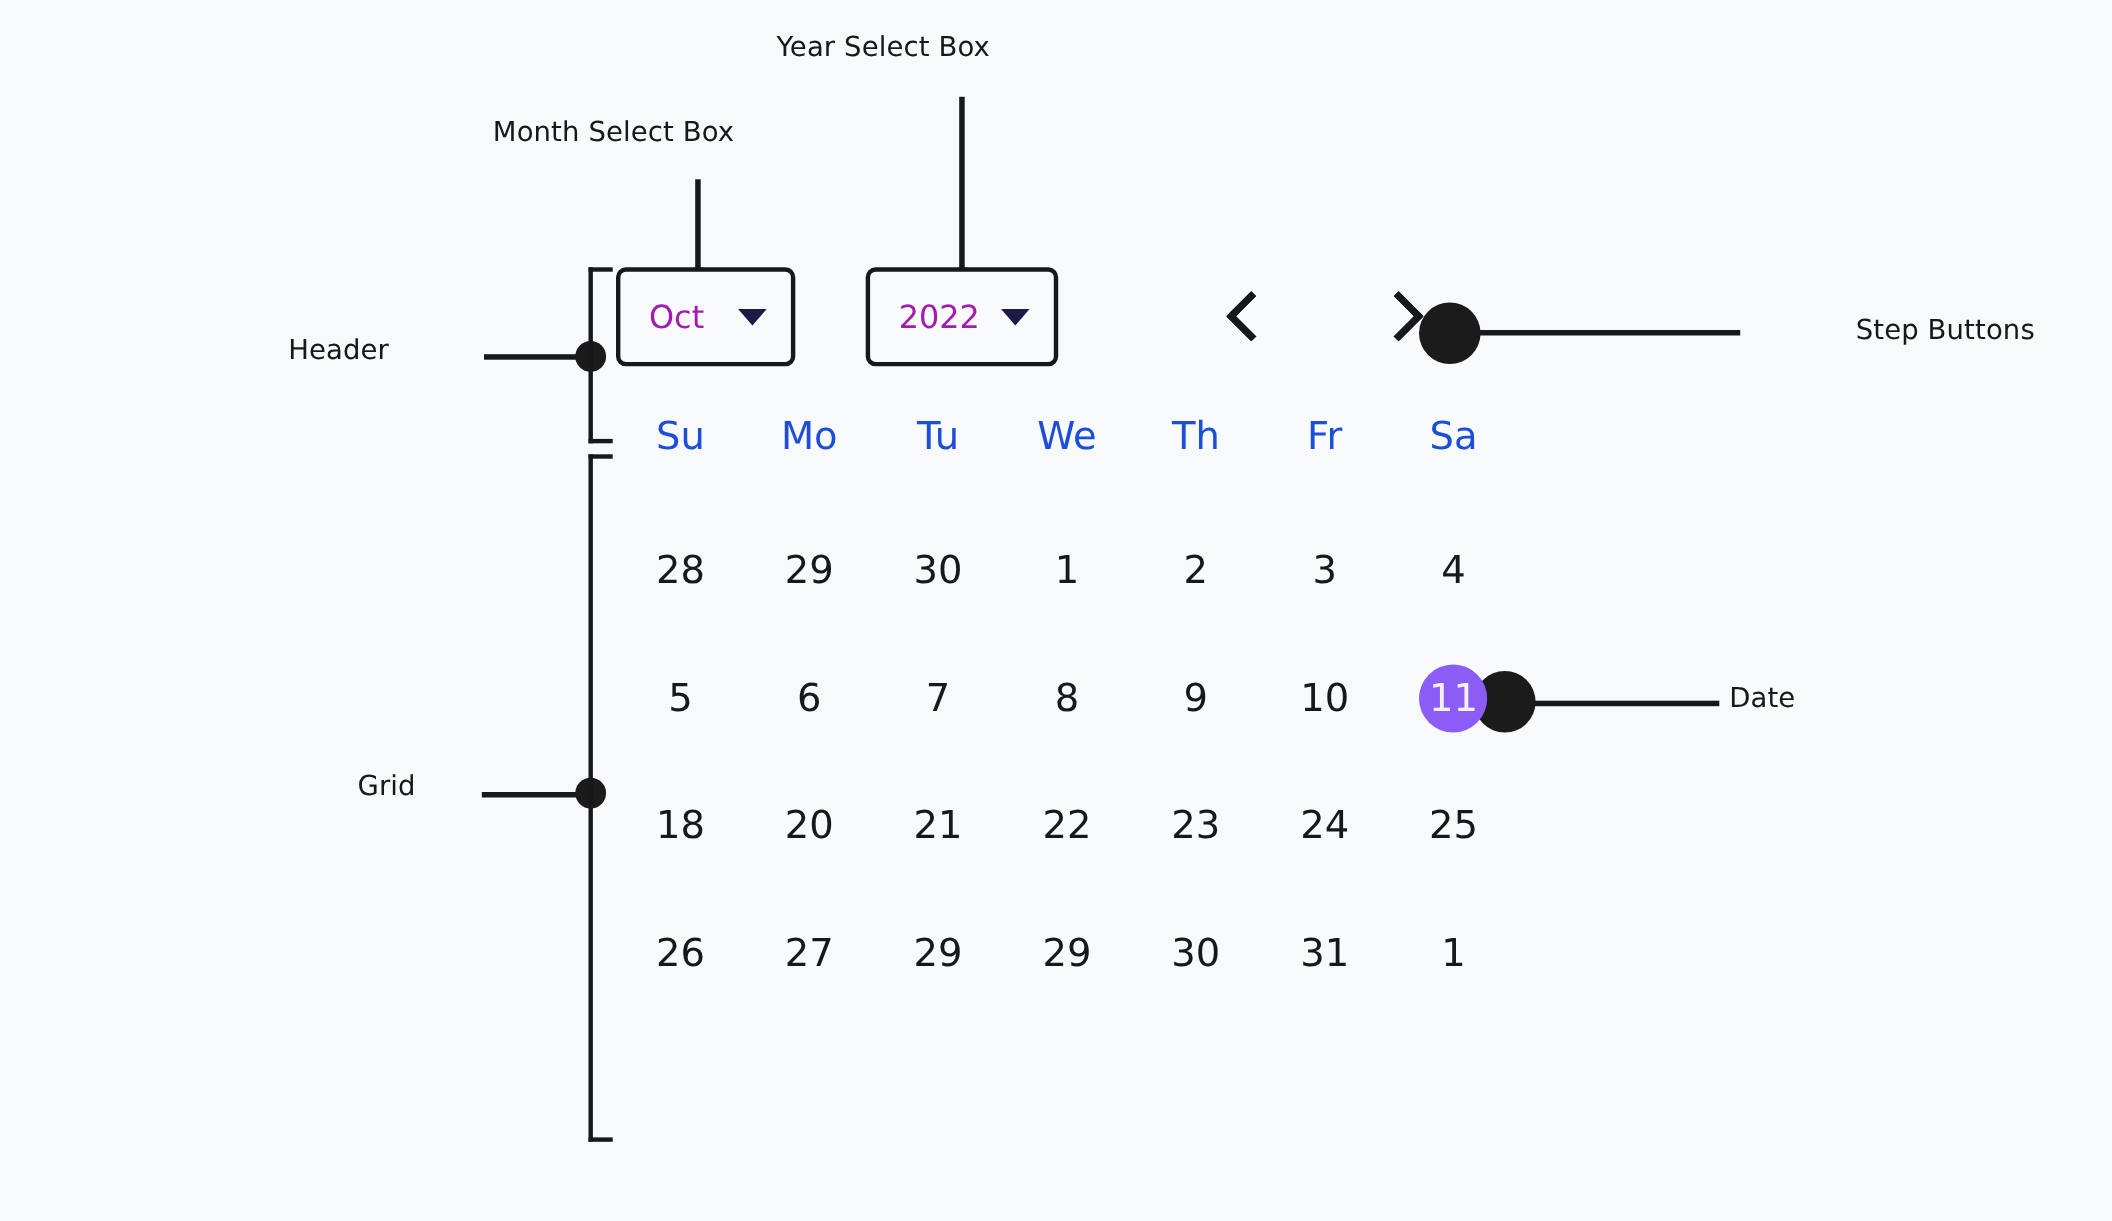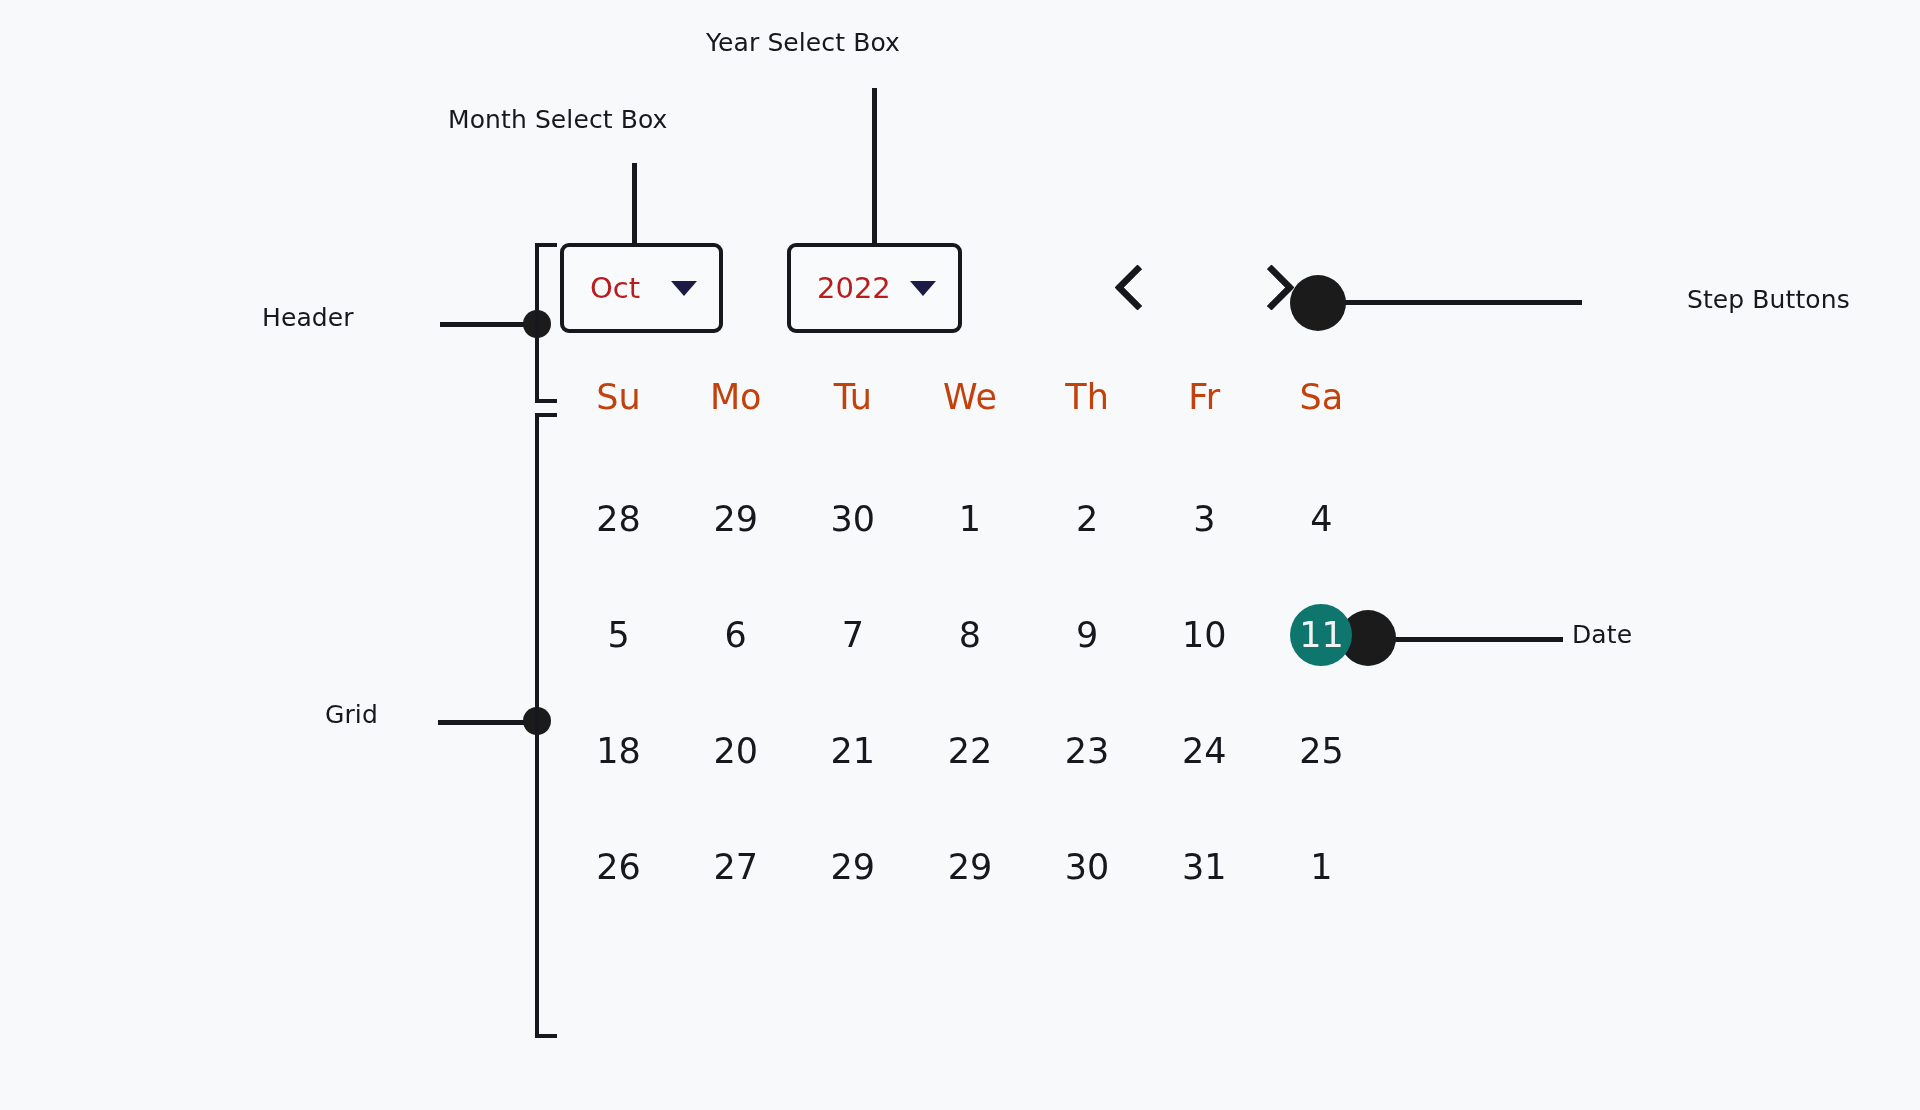--- a/index.html
+++ b/index.html
@@ -85,21 +85,21 @@
     justify-content: flex-start;
     padding: 0 18px 0 26px;
     cursor: pointer;
   }
   #month-select-box { width: 163px; }
   #year-select-box  { width: 175px; margin-left: 64px; }
 
   .select-value {
     font-family: "DejaVu Sans", sans-serif;
     font-size: 29px;
-    color: #b91c1c;
+    color: #a21caf;
     line-height: 1;
   }
   .caret {
     width: 0;
     height: 0;
     border-left: 13px solid transparent;
     border-right: 13px solid transparent;
     border-top: 15px solid #1b1b45;
     margin-left: auto;
     margin-right: 4px;
@@ -142,41 +142,41 @@
   .cal-row.date-row    { height: 116px; }
 
   .cell {
     display: flex;
     align-items: center;
     justify-content: center;
     font-family: "DejaVu Sans", sans-serif;
   }
   .weekday {
     font-size: 35px;
-    color: #c2410c;
+    color: #1d4ed8;
     font-weight: 400;
   }
   .date-cell {
     font-size: 35px;
     color: #16181d;
     cursor: pointer;
     position: relative;
     align-items: flex-end;
   }
   .date-num {
     width: 62px;
     height: 62px;
     display: flex;
     align-items: center;
     justify-content: center;
     border-radius: 50%;
     line-height: 1;
   }
   .date-num.selected {
-    background: #0f766e;
+    background: #8b5cf6;
     color: #f2f2f2;
   }
 </style>
 </head>
 <body>
 
 <div id="stage">
 
   <div class="anno-label" style="left:706px; top:28px;">Year Select Box</div>
 

